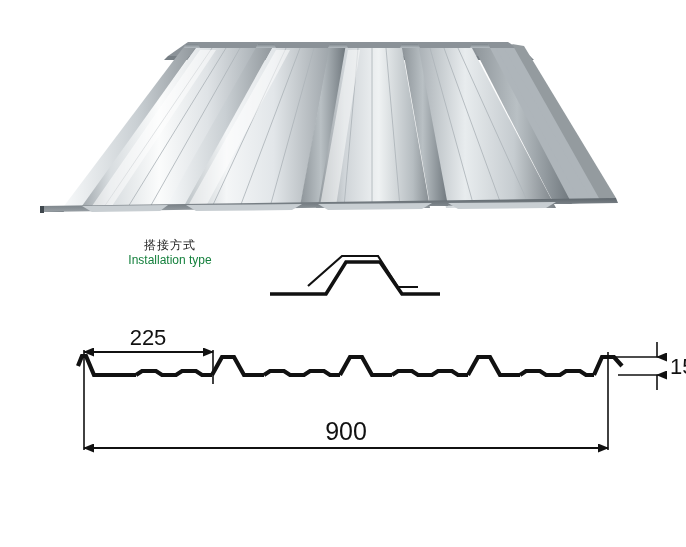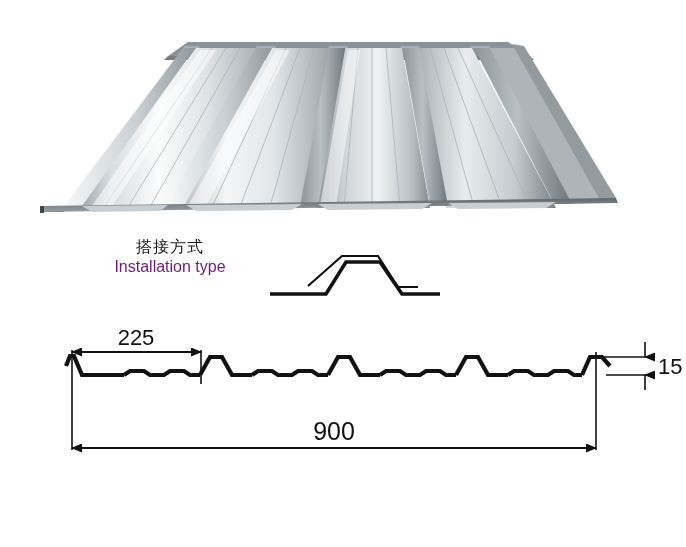--- a/index.html
+++ b/index.html
@@ -22,32 +22,32 @@
   
   .install-row{
     position:absolute;left:0;top:238px;width:686px;height:70px;
   }
   .install-label{
     position:absolute;left:60px;top:0;width:220px;
     text-align:center;
     line-height:1.18;
   }
   .install-label .cn{
-    font-size:16px;letter-spacing:1px;color:#1a1a1a;display:block;
+    font-size:12px;letter-spacing:1px;color:#1a1a1a;display:block;
   }
   .install-label .en{
-    font-size:16px;color:#701a75;display:block;margin-top:1px;
+    font-size:12px;color:#15803d;display:block;margin-top:1px;
   }
   .install-detail{
     position:absolute;left:268px;top:8px;width:175px;height:60px;
   }
 
   
   .profile-wrap{
-    position:absolute;left:4px;top:322px;width:548px;height:150px;
+    position:absolute;left:16px;top:322px;width:548px;height:150px;
   }
   .profile-svg{display:block;width:686px;height:150px;}
 
   .dim-text{
     font-family:"Liberation Sans","DejaVu Sans",sans-serif;
     fill:#111;
   }
 
   
   .caption{

